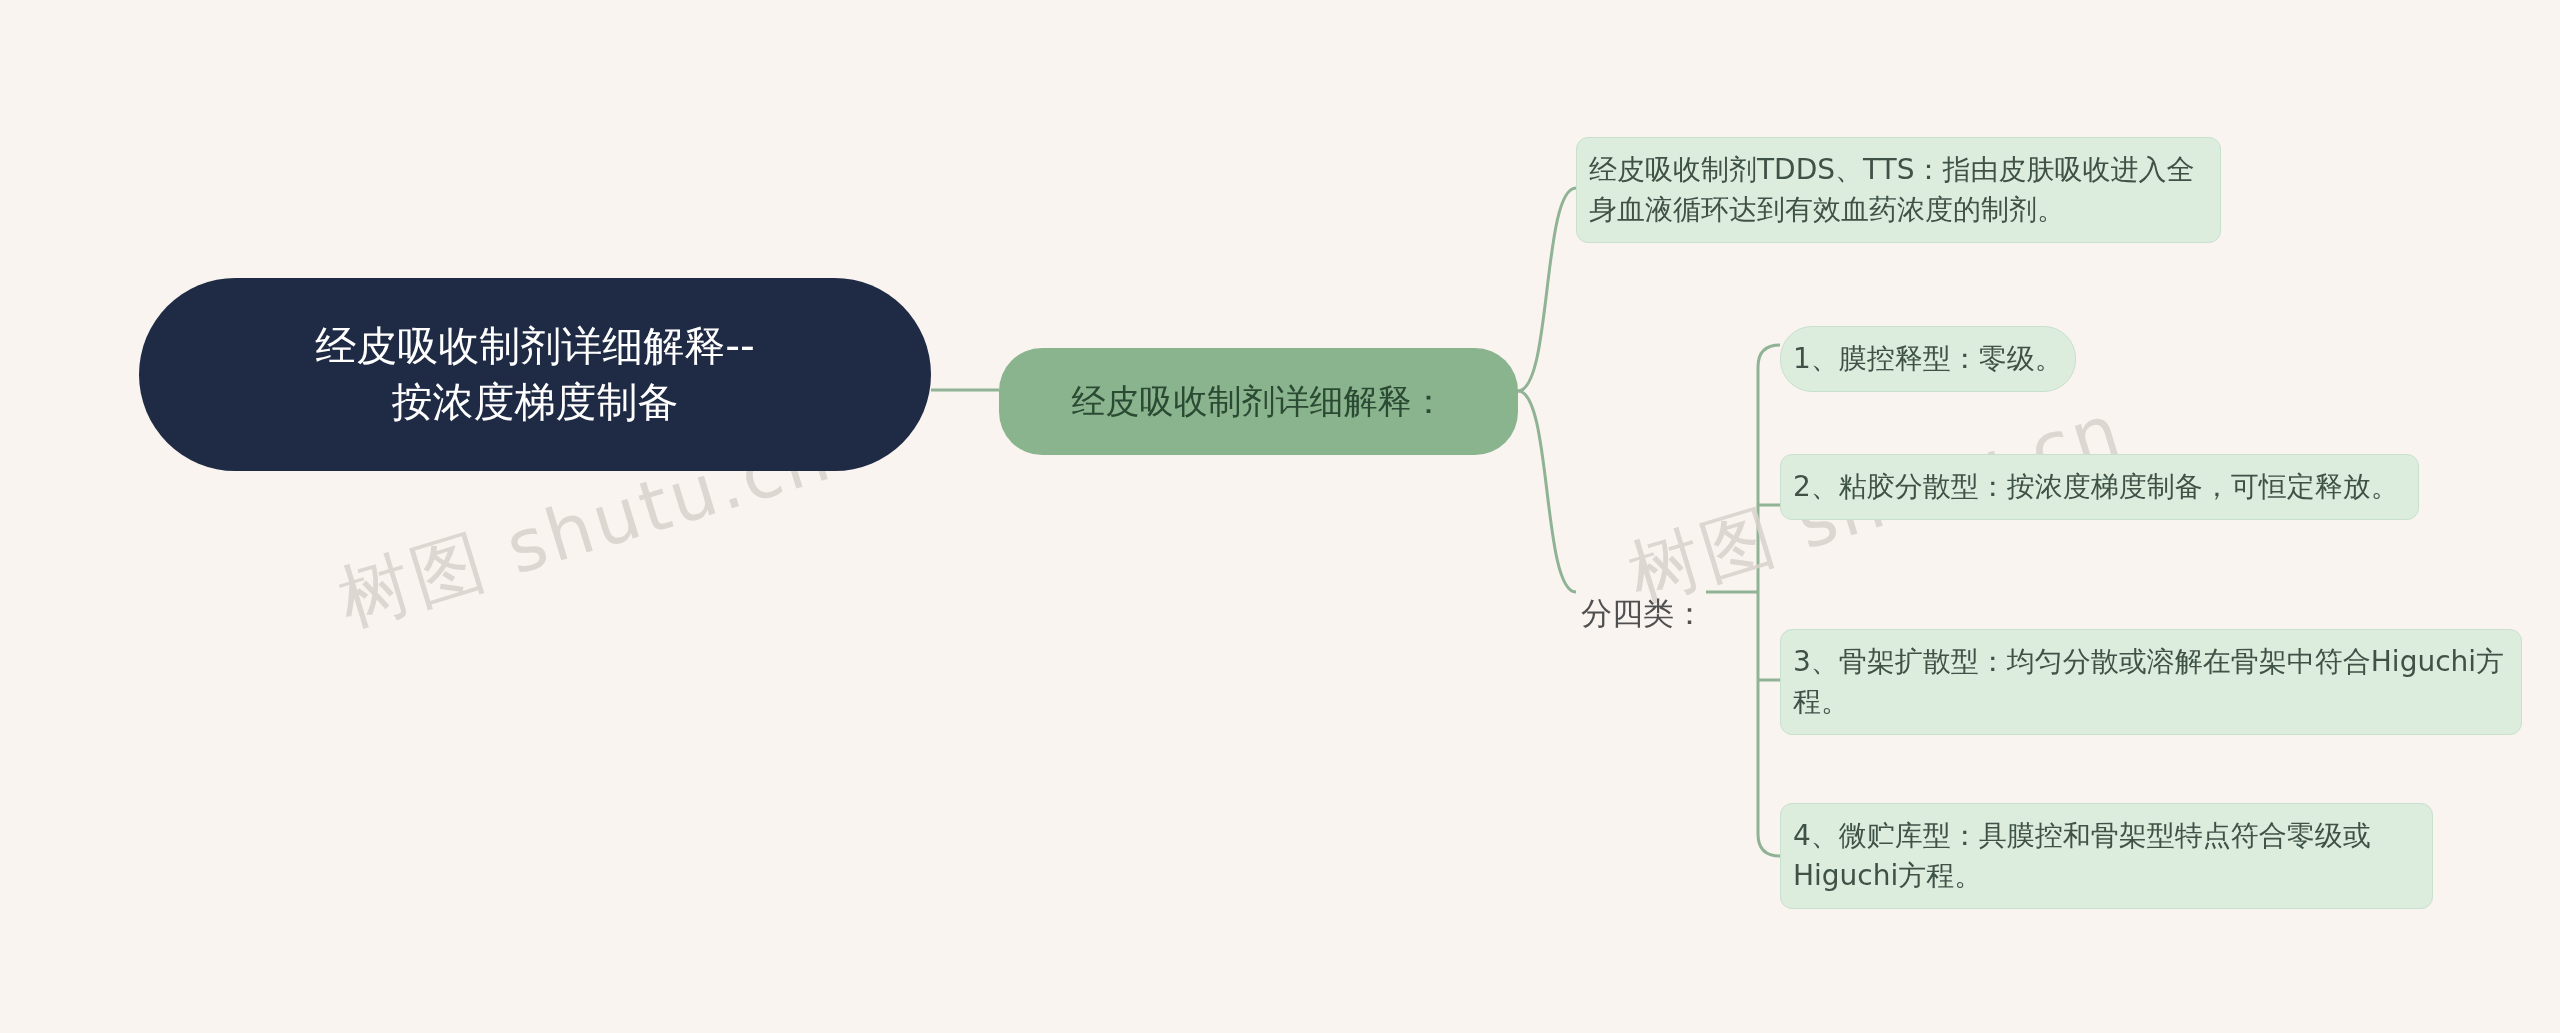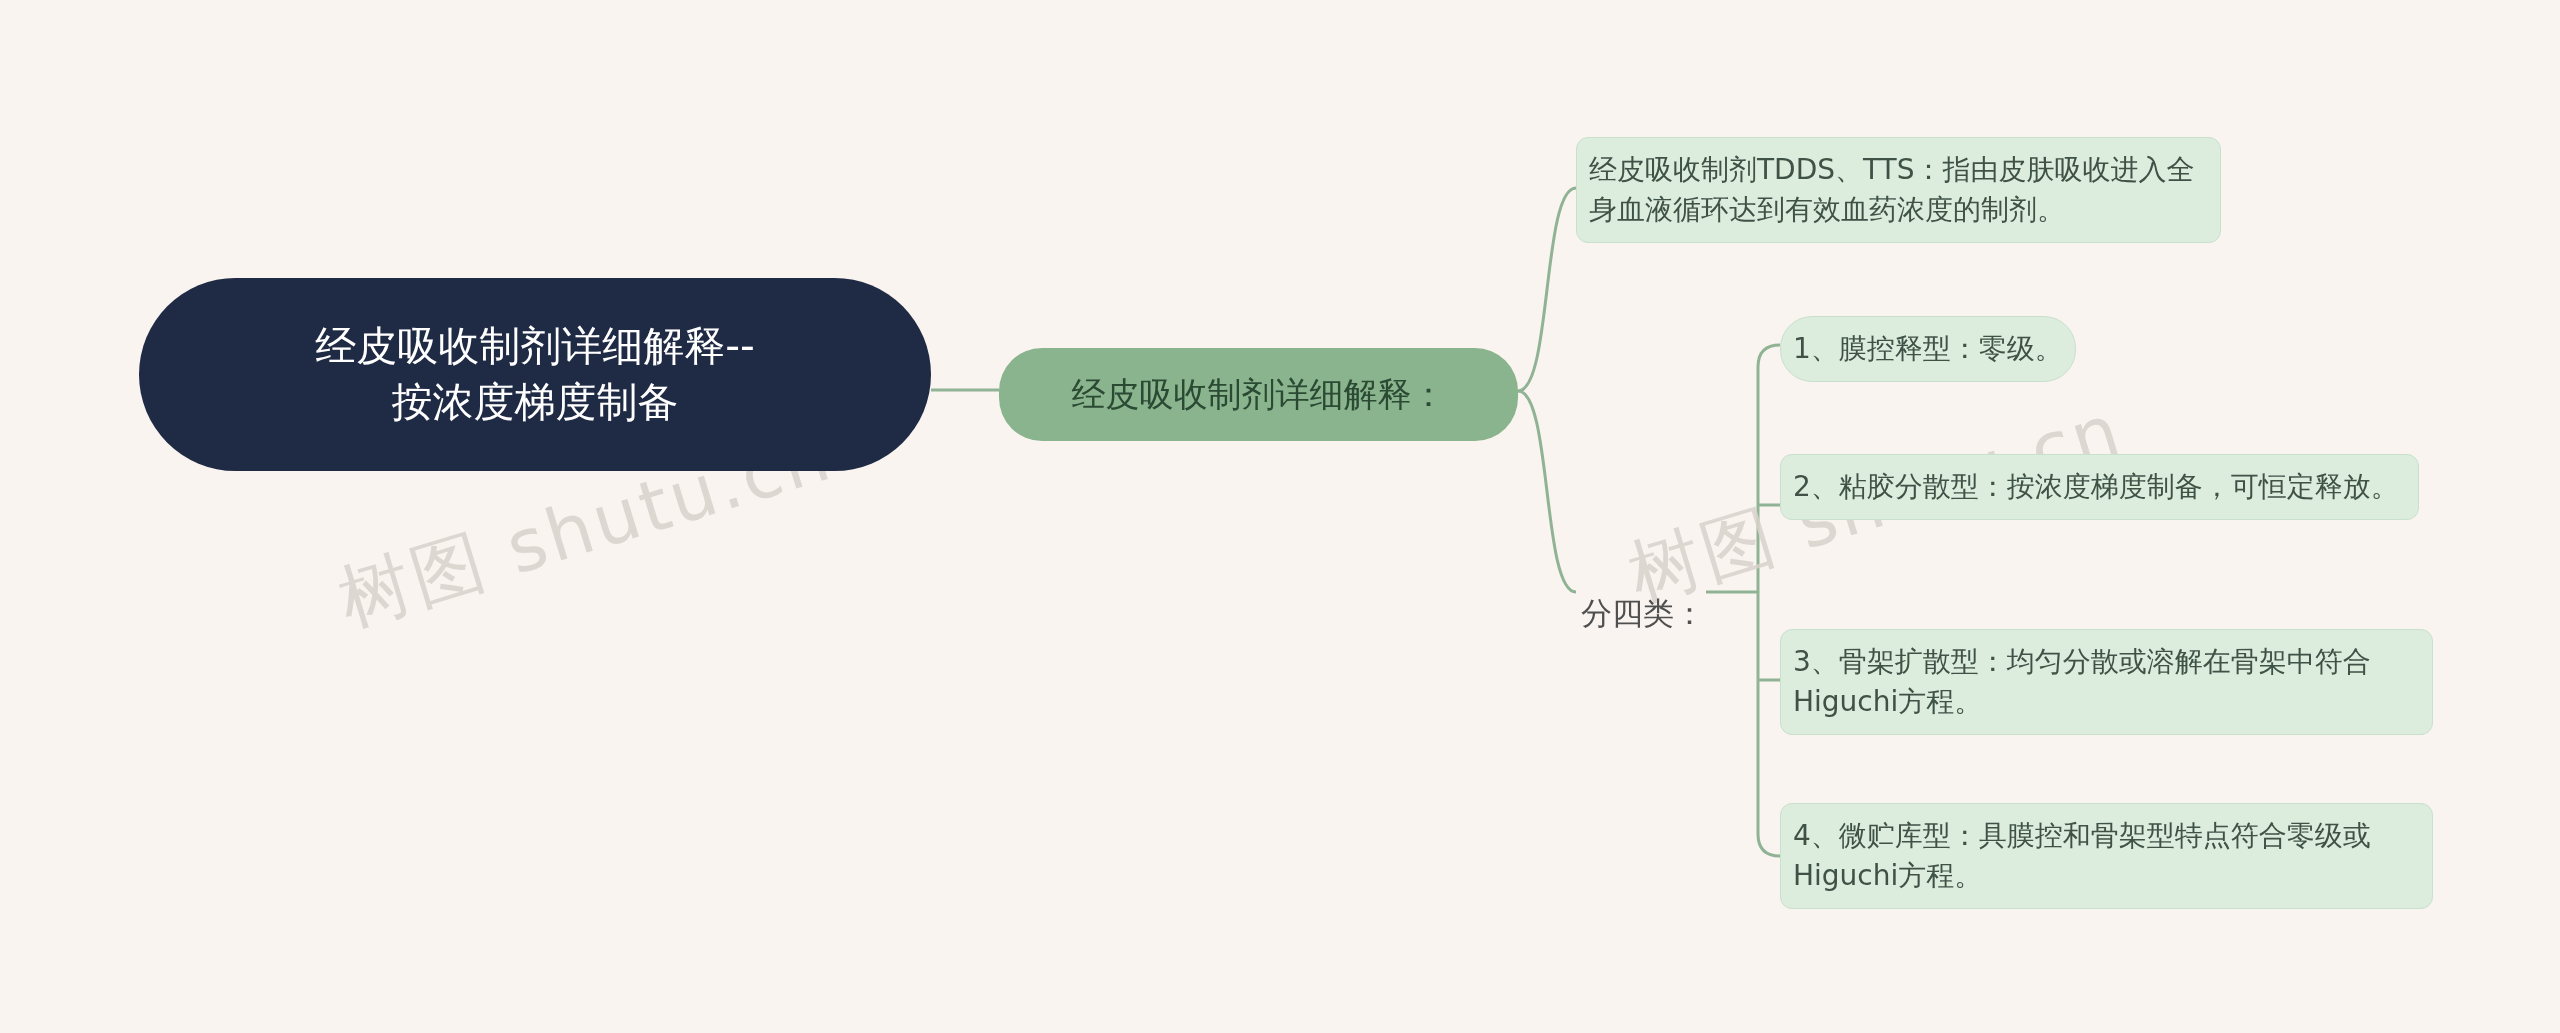--- a/index.html
+++ b/index.html
@@ -14,36 +14,36 @@
   .connectors path{fill:none;stroke:#8fb394;stroke-width:3px;}
 
   .root-node{
     position:absolute;left:139px;top:278px;width:792px;height:193px;
     background:#1f2a44;border-radius:97px;
     color:#ffffff;font-size:41px;line-height:1.35;
     display:flex;flex-direction:column;align-items:center;justify-content:center;
     text-align:center;cursor:pointer;
   }
   .center-node{
-    position:absolute;left:999px;top:348px;width:519px;height:93px;
+    position:absolute;left:999px;top:348px;width:519px;height:107px;
     background:#8ab48e;border-radius:43px;
     color:#2b4a33;font-size:34px;
     display:flex;align-items:center;justify-content:center;
     text-align:center;cursor:pointer;
   }
   .leaf-box{
     position:absolute;background:#dcedde;border:1px solid #c8e0cc;
     border-radius:12px;box-sizing:border-box;
     padding:12px 12px;font-size:28px;line-height:1.42;color:#3f5246;
     cursor:pointer;
   }
   .def-box{left:1576px;top:137px;width:645px;}
-  .item-1{left:1780px;top:316px;white-space:nowrap;border-radius:32px;}
+  .item-1{left:1780px;top:326px;white-space:nowrap;border-radius:32px;}
   .item-2{left:1780px;top:454px;width:639px;}
-  .item-3{left:1780px;top:629px;width:653px;}
+  .item-3{left:1780px;top:629px;width:742px;}
   .item-4{left:1780px;top:803px;width:653px;}
   .cat-label{
     position:absolute;left:1581px;top:573px;
     font-size:31px;color:#4f4f4f;cursor:pointer;white-space:nowrap;margin-top:20px;
   }
   .wm{
     position:absolute;color:#d9d2cc;font-size:72px;letter-spacing:3px;
     transform:rotate(-17deg);white-space:nowrap;opacity:0.85;
     pointer-events:none;user-select:none;
   }

